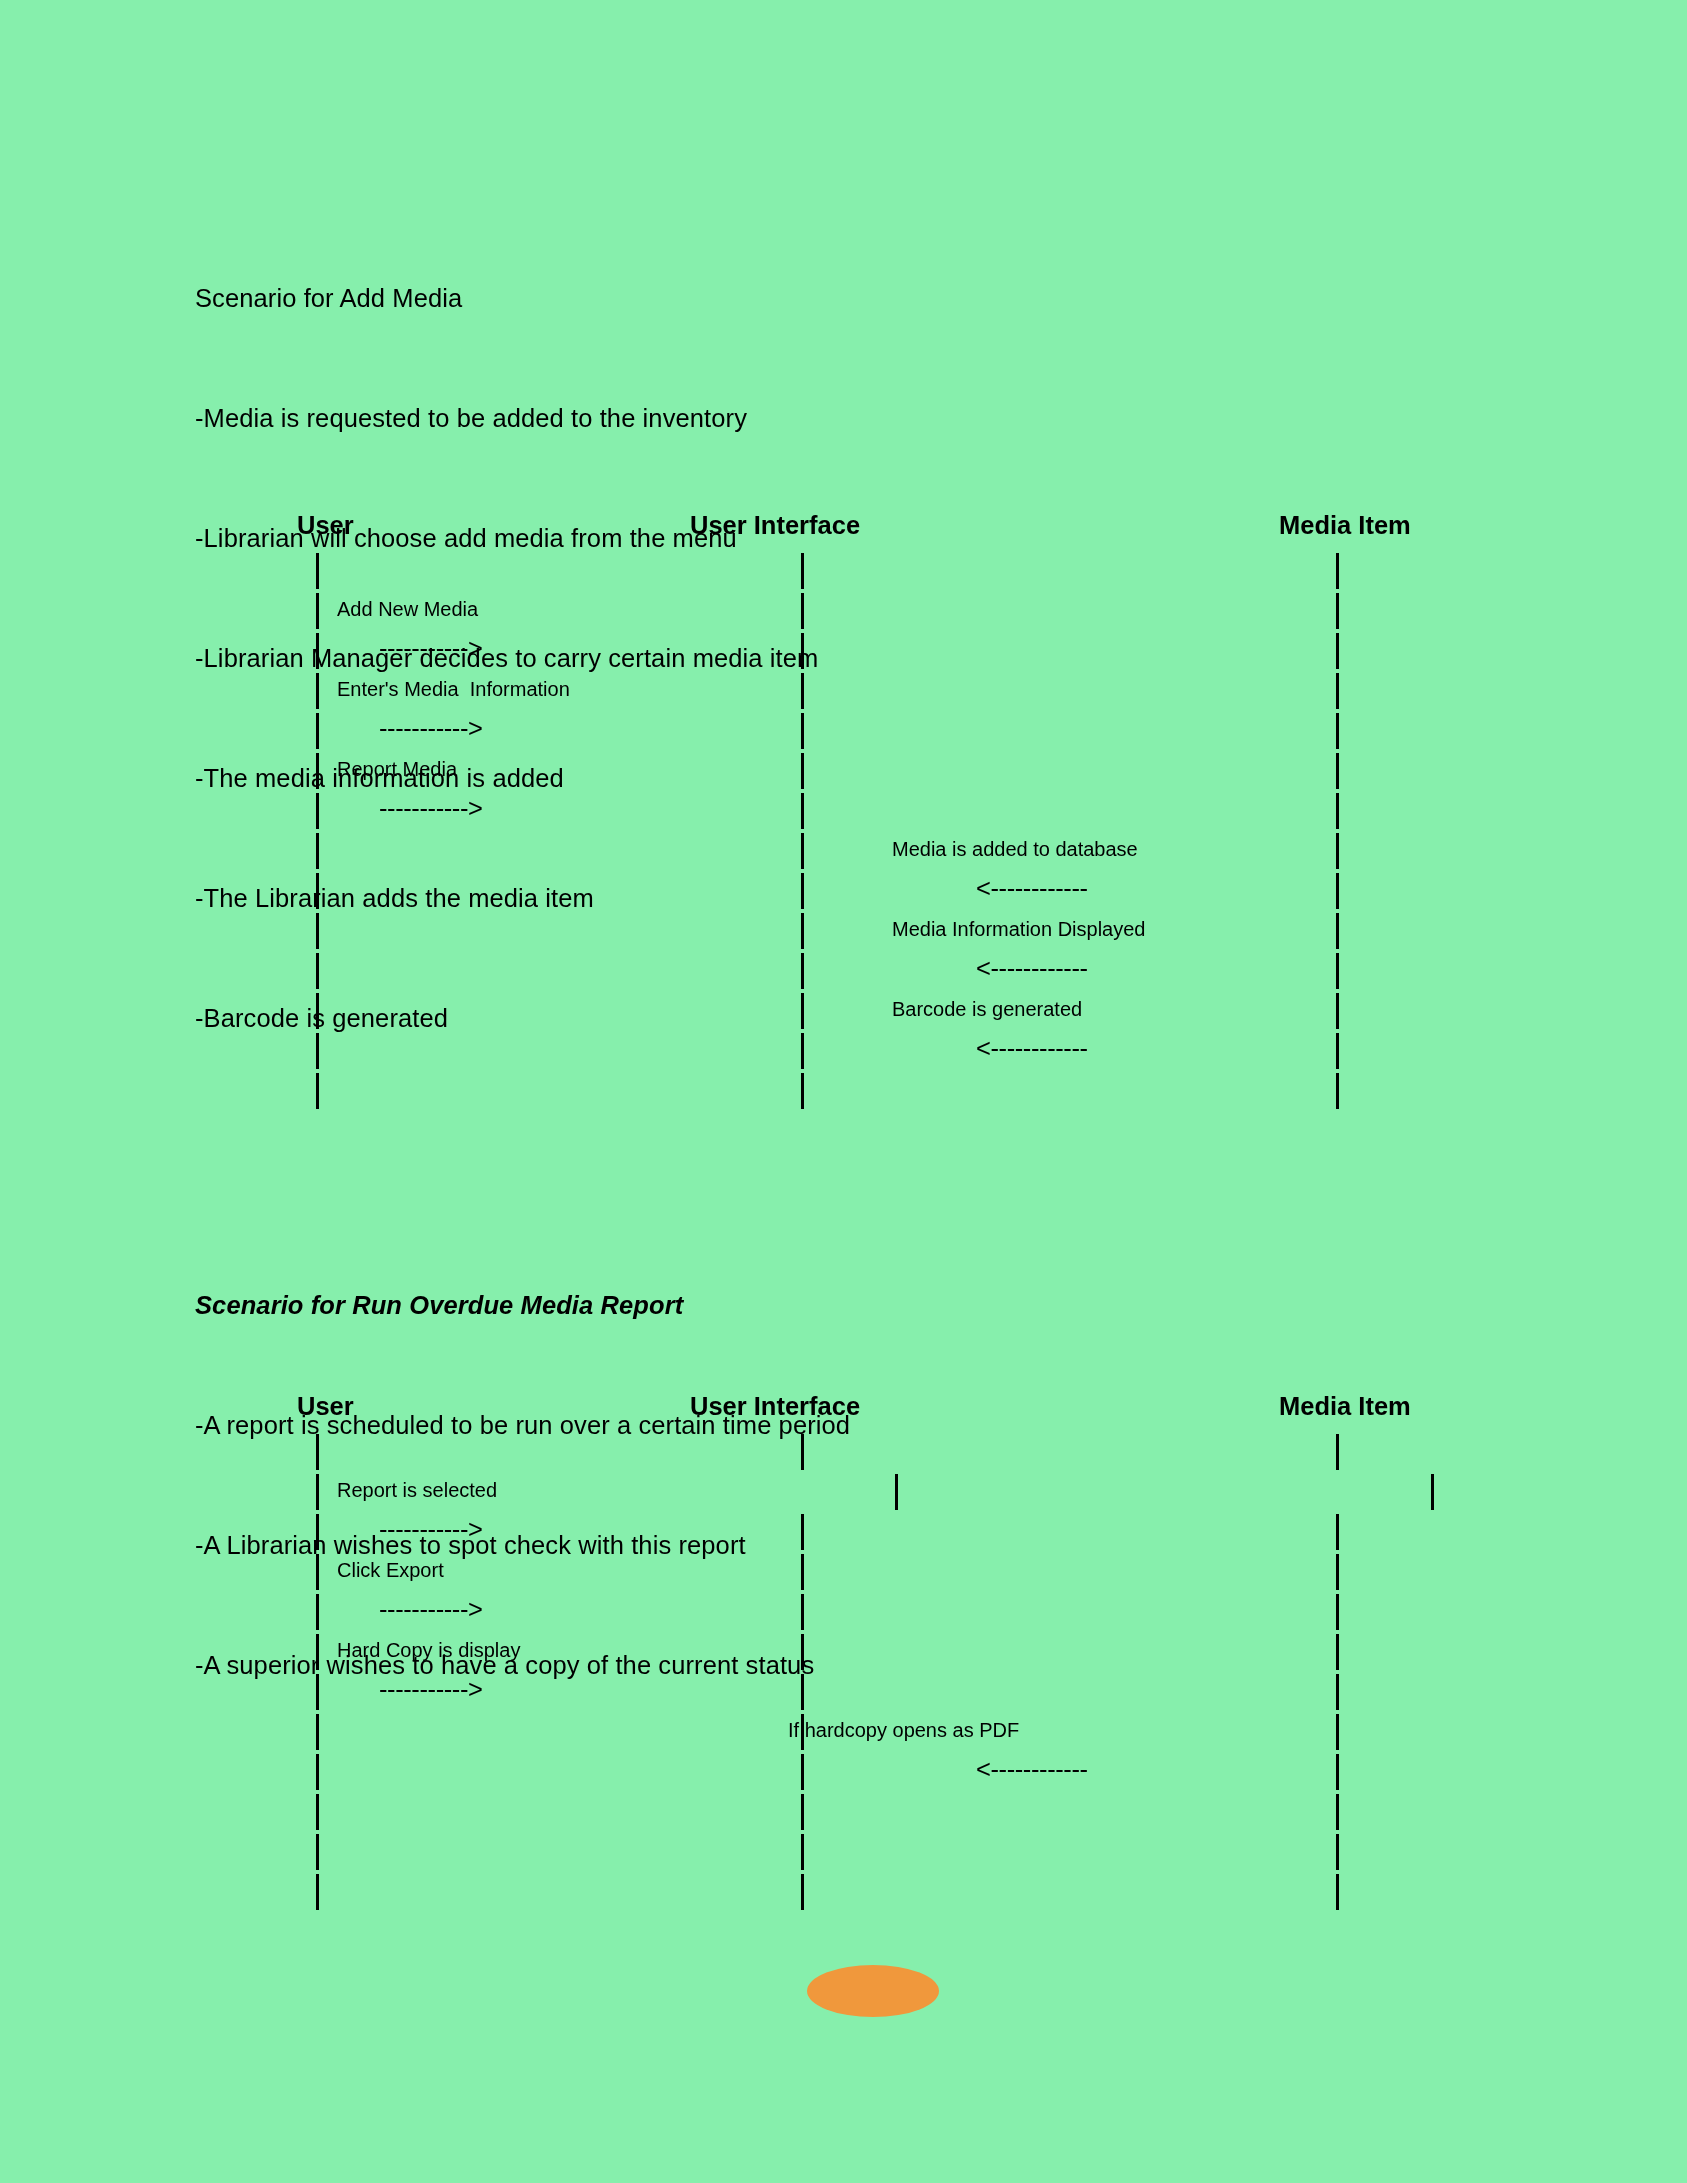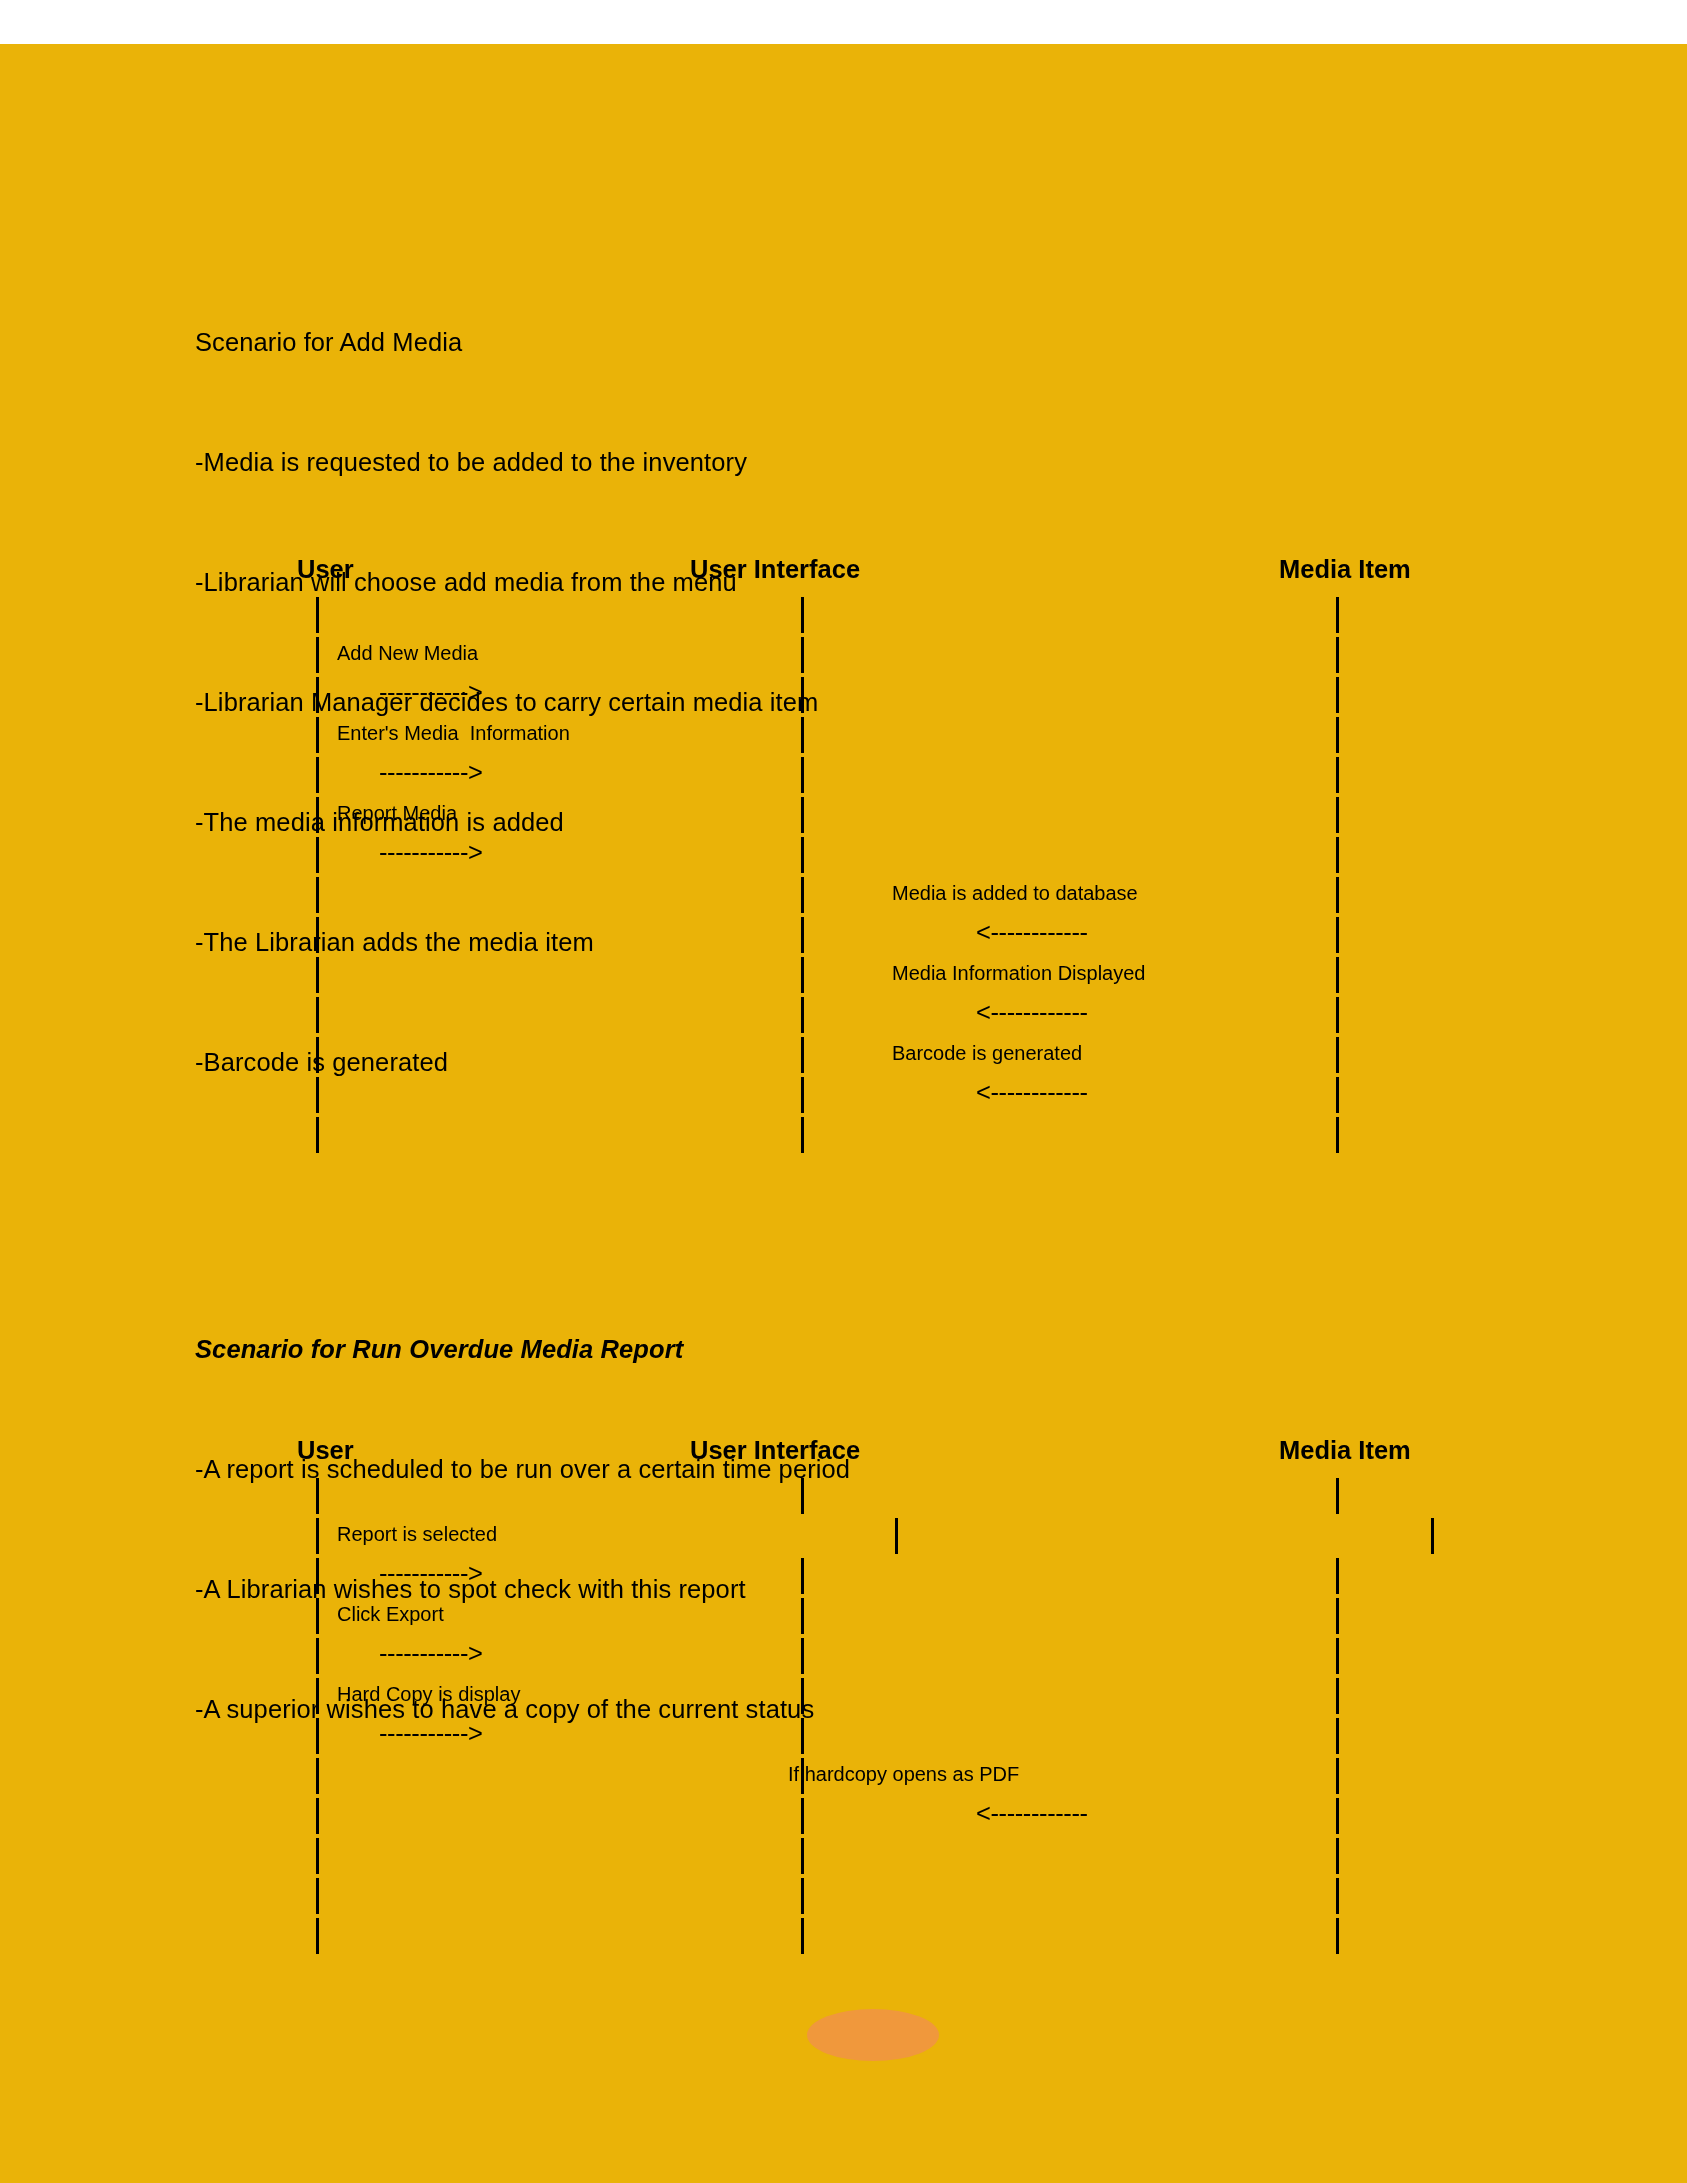--- a/index.html
+++ b/index.html
@@ -12,22 +12,21 @@
     height: 2183px;
     position: relative;
     font-family: "Liberation Sans", sans-serif;
     color: #000000;
     overflow: hidden;
   }
 
   .page {
     position: absolute;
     inset: 0;
-    background: #eab308;
-    margin-top: 44px;
+    background: #86efac;
   }
 
   
   .intro {
     position: absolute;
     left: 195px;
     font-size: 25.5px;
     line-height: 40px;
     white-space: pre;
     letter-spacing: 0.1px;

